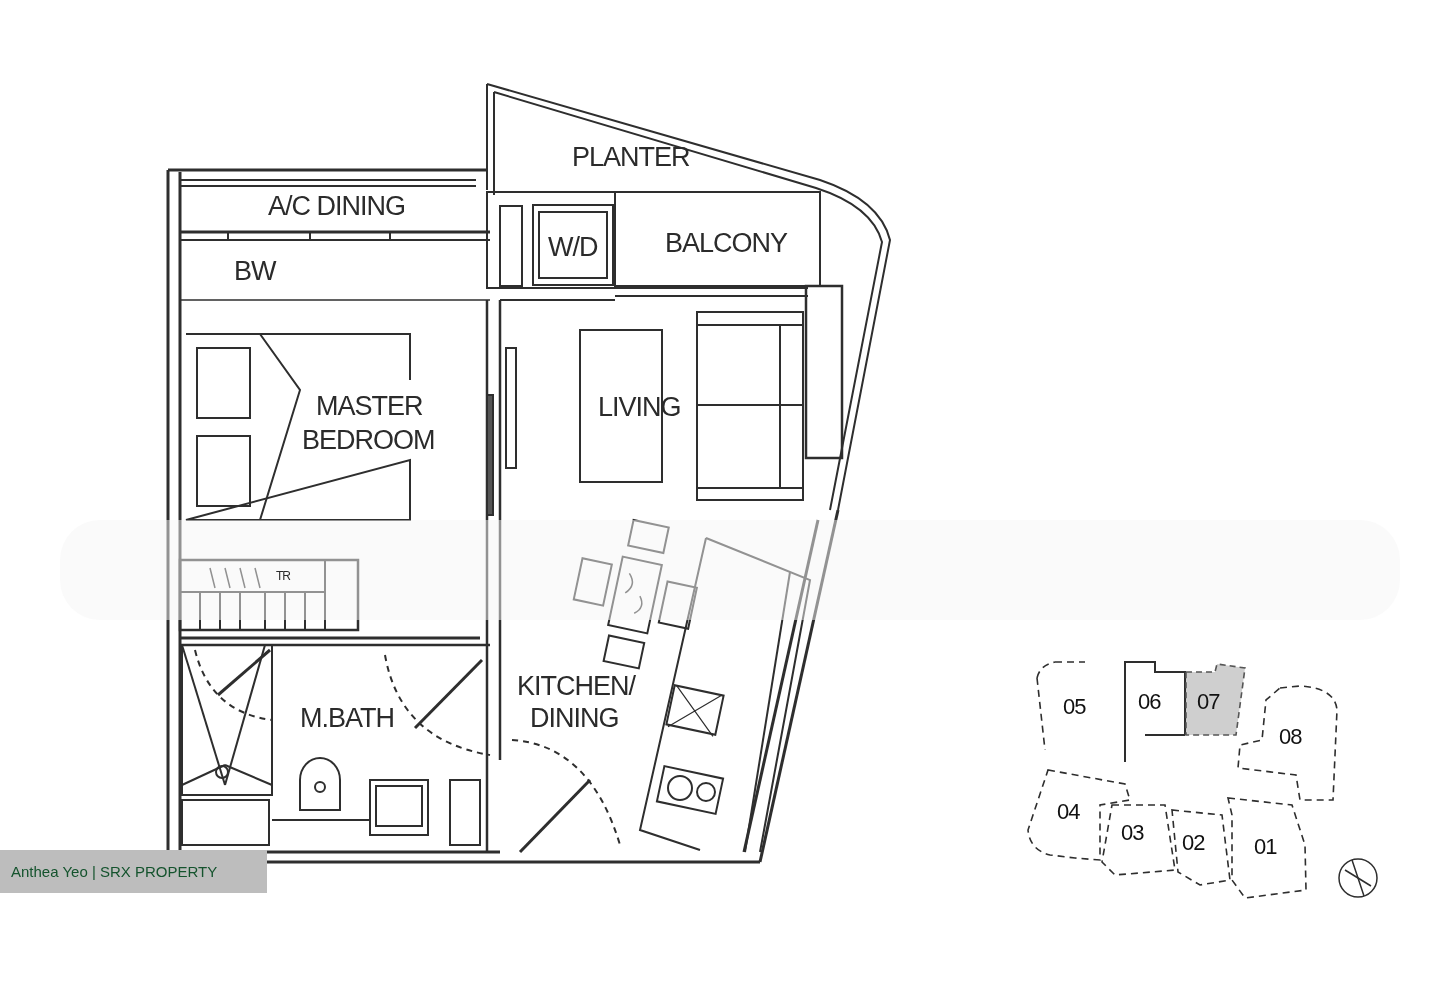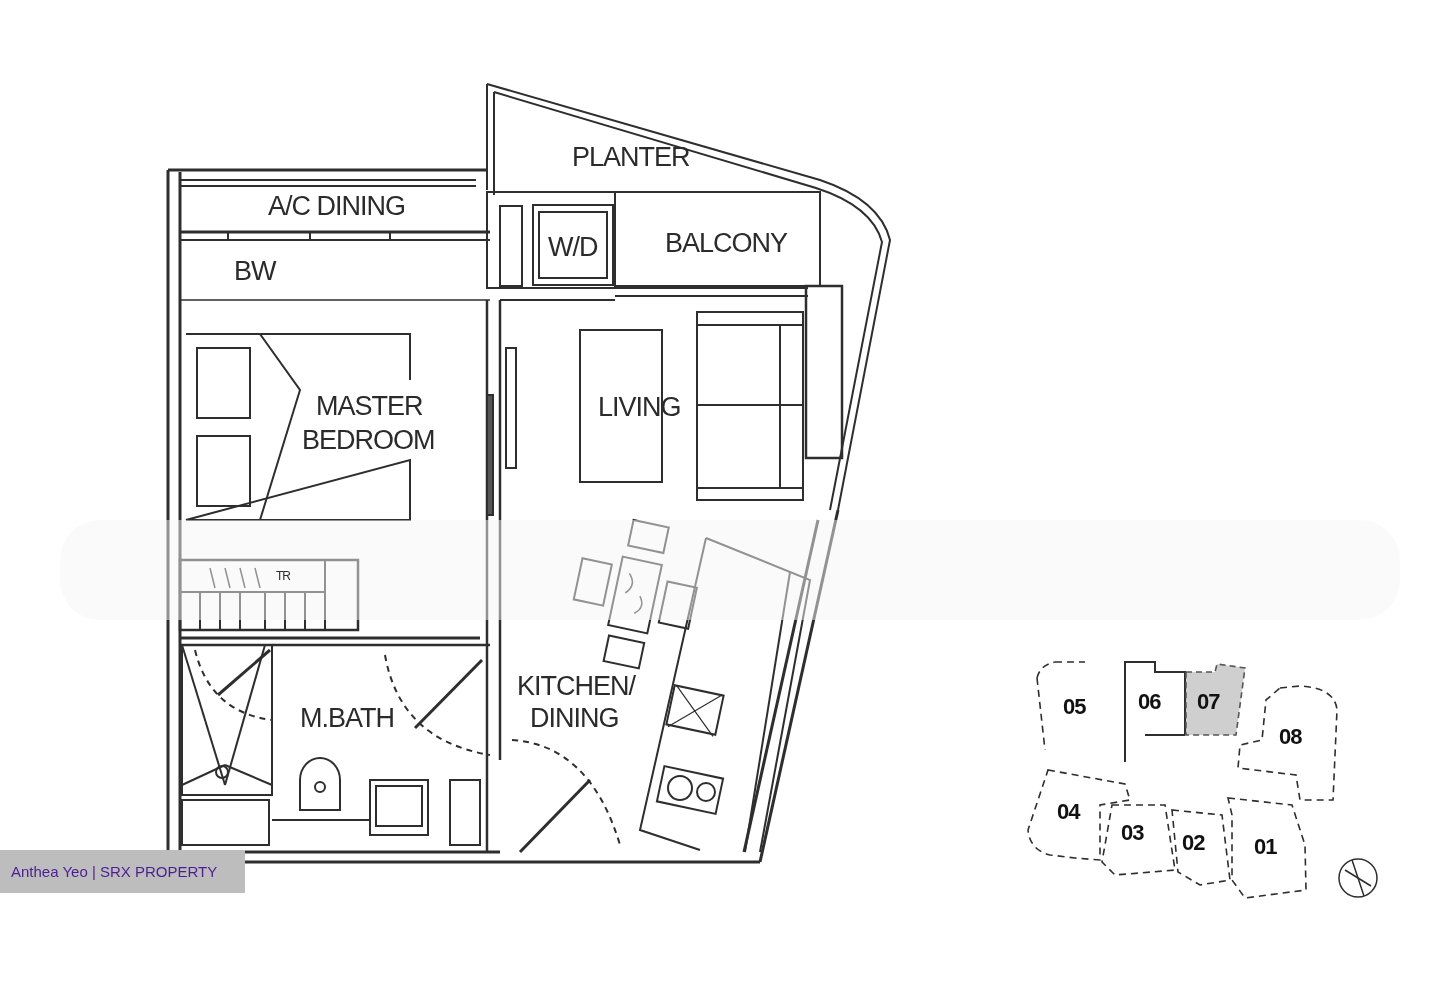--- a/index.html
+++ b/index.html
@@ -1,21 +1,21 @@
 <!DOCTYPE html>
 <html><head>
   <meta charset="utf-8">
   <style>
     html, body { margin:0; padding:0; background:#ffffff; }
     body { width:1440px; height:994px; position:relative; overflow:hidden; font-family:"Liberation Sans", sans-serif; }
     #plan { position:absolute; left:0; top:0; }
     .room-label { position:absolute; color:#2b2b2b; font-family:"Liberation Sans", sans-serif; font-size:27px; letter-spacing:-1px; line-height:33px; text-align:center; white-space:nowrap; }
-    .unit-label { position:absolute; color:#111; font-family:"Liberation Sans", sans-serif; font-weight:bold; font-size:22px; letter-spacing:-1px; }
+    .unit-label { position:absolute; color:#111; font-family:"Liberation Sans", sans-serif; font-weight:normal; font-size:22px; letter-spacing:-1px; }
     .watermark-band { position:absolute; left:60px; top:520px; width:1340px; height:100px; background:rgba(245,245,245,0.5); border-radius:40px; }
-    .credit { position:absolute; left:0; top:850px; width:245px; height:43px; background:#bdbdbd; color:#4c1d95; font-size:15px; line-height:43px; padding-left:11px; box-sizing:border-box; }
+    .credit { position:absolute; left:0; top:850px; width:267px; height:43px; background:#bdbdbd; color:#14532d; font-size:15px; line-height:43px; padding-left:11px; box-sizing:border-box; }
   </style>
 </head>
 <body>
 
 <svg id="plan" width="1440" height="994" viewBox="0 0 1440 994" fill="none" stroke="#2e2e2e" stroke-width="2">
 
   <g stroke-width="3">
 
     <line x1="168" y1="170" x2="168" y2="862"></line>
     <line x1="180" y1="172" x2="180" y2="852"></line>

